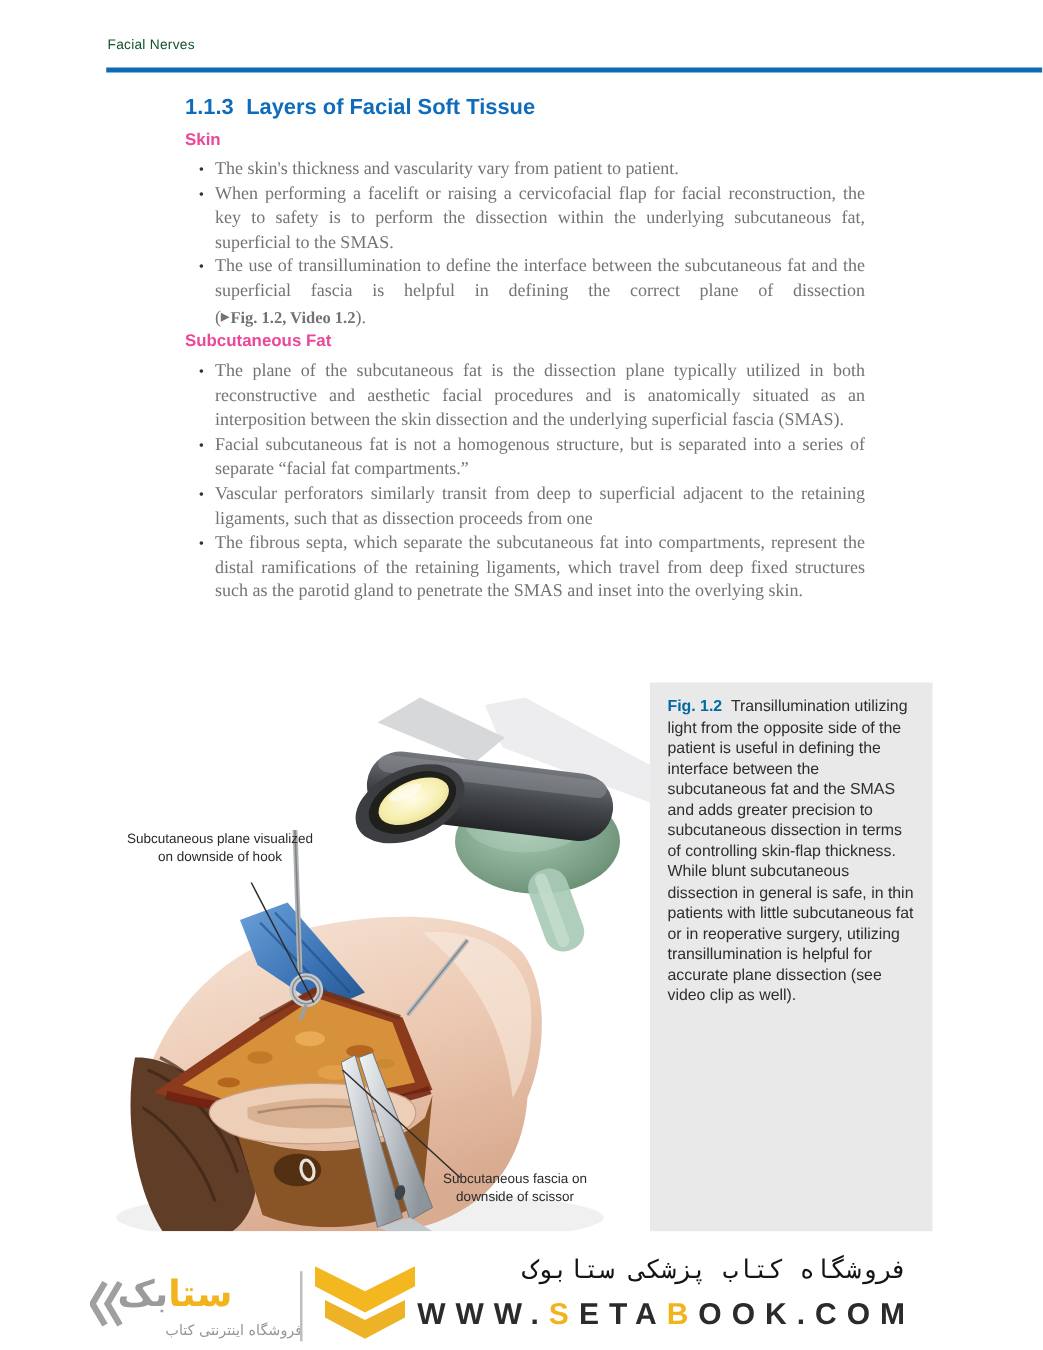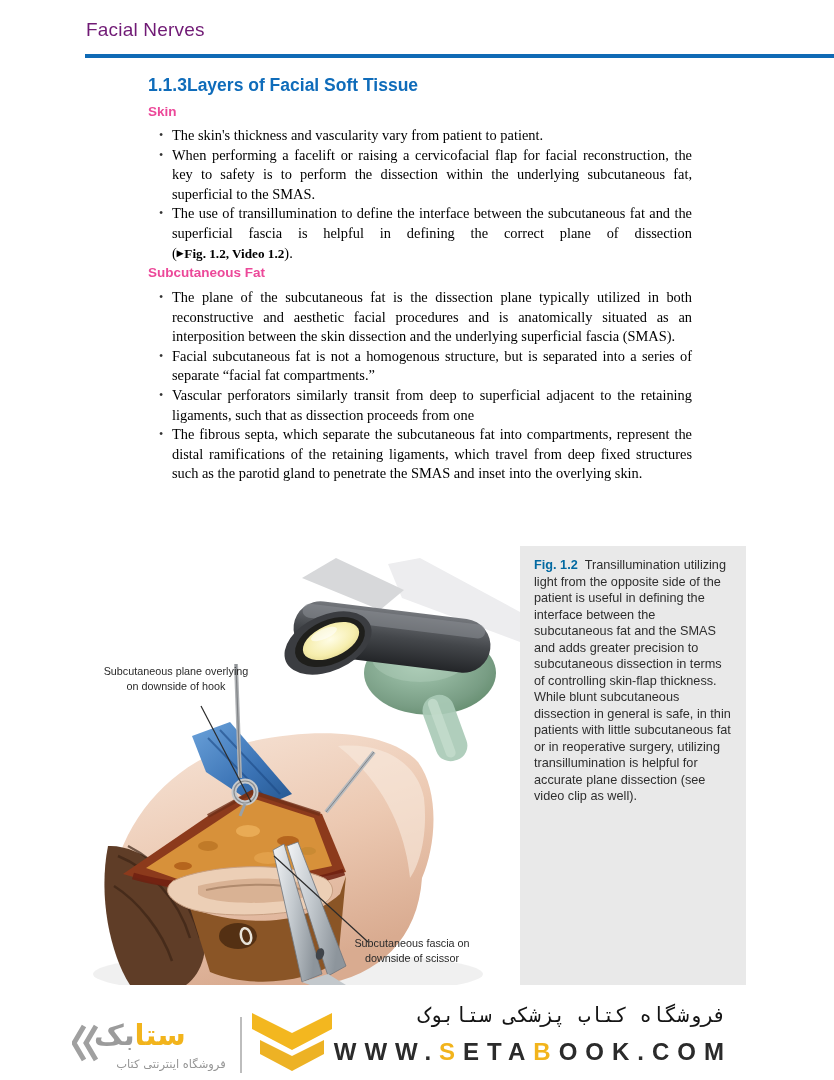--- a/index.html
+++ b/index.html
@@ -2,34 +2,34 @@
 <html><head>
 <meta charset="utf-8">
 <style>
   * { margin:0; padding:0; box-sizing:border-box; }
   body { background:#ffffff; }
   .page {
     position:relative; width:834px; height:1080px; background:#ffffff;
     font-family:"Liberation Sans", sans-serif; overflow:hidden;
   }
   
-  .running-title { position:absolute; left:86px; top:19px; font-size:19px; color:#701a75; letter-spacing:.2px; }
+  .running-title { position:absolute; left:86px; top:30px; font-size:11px; color:#14532d; letter-spacing:.2px; }
   .header-rule { position:absolute; left:85px; top:54px; width:749px; height:4px; background:#0f6ab5; }
 
   
   .sec-heading { position:absolute; left:148px; top:75px; font-size:17.5px; font-weight:700; color:#0f6cba; }
-  .sec-heading .sec-num { }
+  .sec-heading .sec-num { margin-right:10px; }
   .sub-heading { position:absolute; left:148px; font-size:13.5px; font-weight:700; color:#ec4899; }
   .sub-skin { top:104px; }
   .sub-fat  { top:265px; }
 
   
   .bullets { position:absolute; left:156px; width:536px; list-style:none;
     font-family:"Liberation Serif", serif; font-size:14.4px; line-height:19.6px;
-    color:#000000; text-align:justify; }
+    color:#737373; text-align:justify; }
   .bullets-skin { top:126px; }
   .bullets-fat  { top:288px; }
   .bullets li { position:relative; padding-left:16px; }
   .bullets li::before { content:"\2022"; position:absolute; left:3px; top:0; font-size:12px; color:#333; }
   .ref { font-family:Liberation Serif, serif; font-weight:700; font-size:13.2px; white-space:nowrap; }
   .ref-marker { font-size:8.5px; vertical-align:1.5px; margin-right:1px; }
 
   
   .figure { position:absolute; left:88px; top:546px; width:658px; height:439px; }
   .illustration { position:absolute; left:0; top:0; }
@@ -42,21 +42,21 @@
   .cap-label { font-weight:700; color:#0369a1; margin-right:7px; }
 
   
   .footer { position:absolute; left:0; top:995px; width:734px; height:85px; }
   .logo-group { position:absolute; left:70px; top:10px; width:265px; height:72px; }
   .logo-chevrons { position:absolute; left:2px; top:18px; }
   .logo-word { position:absolute; left:24px; top:8px; width:145px; direction:rtl; text-align:left;
     font-family:"DejaVu Sans", sans-serif; font-weight:700; font-size:29px; line-height:44px; white-space:nowrap; }
   .logo-word .gold { color:#f2b41c; }
   .logo-word .gray { color:#9b9b9b; }
-  .logo-tagline { position:absolute; left:30px; top:52px; width:142px; text-align:center; direction:rtl;
+  .logo-tagline { position:absolute; left:46px; top:52px; width:142px; text-align:center; direction:rtl;
     font-family:"DejaVu Sans", sans-serif; font-size:11.5px; color:#969696; }
   .logo-divider { position:absolute; left:170px; top:12px; width:2px; height:56px; background:#bdbdbd; }
   .logo-emblem { position:absolute; left:182px; top:8px; }
   .store-title { position:absolute; right:8px; top:8px; direction:rtl;
     font-family:Liberation Mono, monospace; font-size:20.5px; color:#141414; }
   .website { position:absolute; right:2px; top:43px; font-size:24px; font-weight:700;
     letter-spacing:8px; color:#2b2b2b; font-family:"Liberation Sans", sans-serif; }
   .website .accent { color:#f2b41c; }
 </style>
 </head>
@@ -187,21 +187,21 @@
         <ellipse cx="232" cy="408" rx="4" ry="6" fill="#3f444a" transform="rotate(18 232 408)"></ellipse>
       </g>
 
       <g>
         <path d="M113,160 L163,256" stroke="#2b2b2b" stroke-width="1.2" fill="none"></path>
         <path d="M186,310 L280,396" stroke="#2b2b2b" stroke-width="1.2" fill="none"></path>
       </g>
     </svg>
 
     <div class="fig-ann ann-hook">
-      <span>Subcutaneous plane overlying</span>
+      <span>Subcutaneous plane visualized</span>
       <span>on downside of hook</span>
     </div>
     <div class="fig-ann ann-scissor">
       <span>Subcutaneous fascia on</span>
       <span>downside of scissor</span>
     </div>
 
     <div class="fig-caption">
       <span class="cap-label">Fig. 1.2</span><span>Transillumination utilizing light from the opposite side of the patient is useful in defining the interface between the subcutaneous fat and the SMAS and adds greater precision to subcutaneous dissection in terms of controlling skin-flap thickness. While blunt subcutaneous dissection in general is safe, in thin patients with little subcutaneous fat or in reoperative surgery, utilizing transillumination is helpful for accurate plane dissection (see video clip as well).</span>
     </div>

